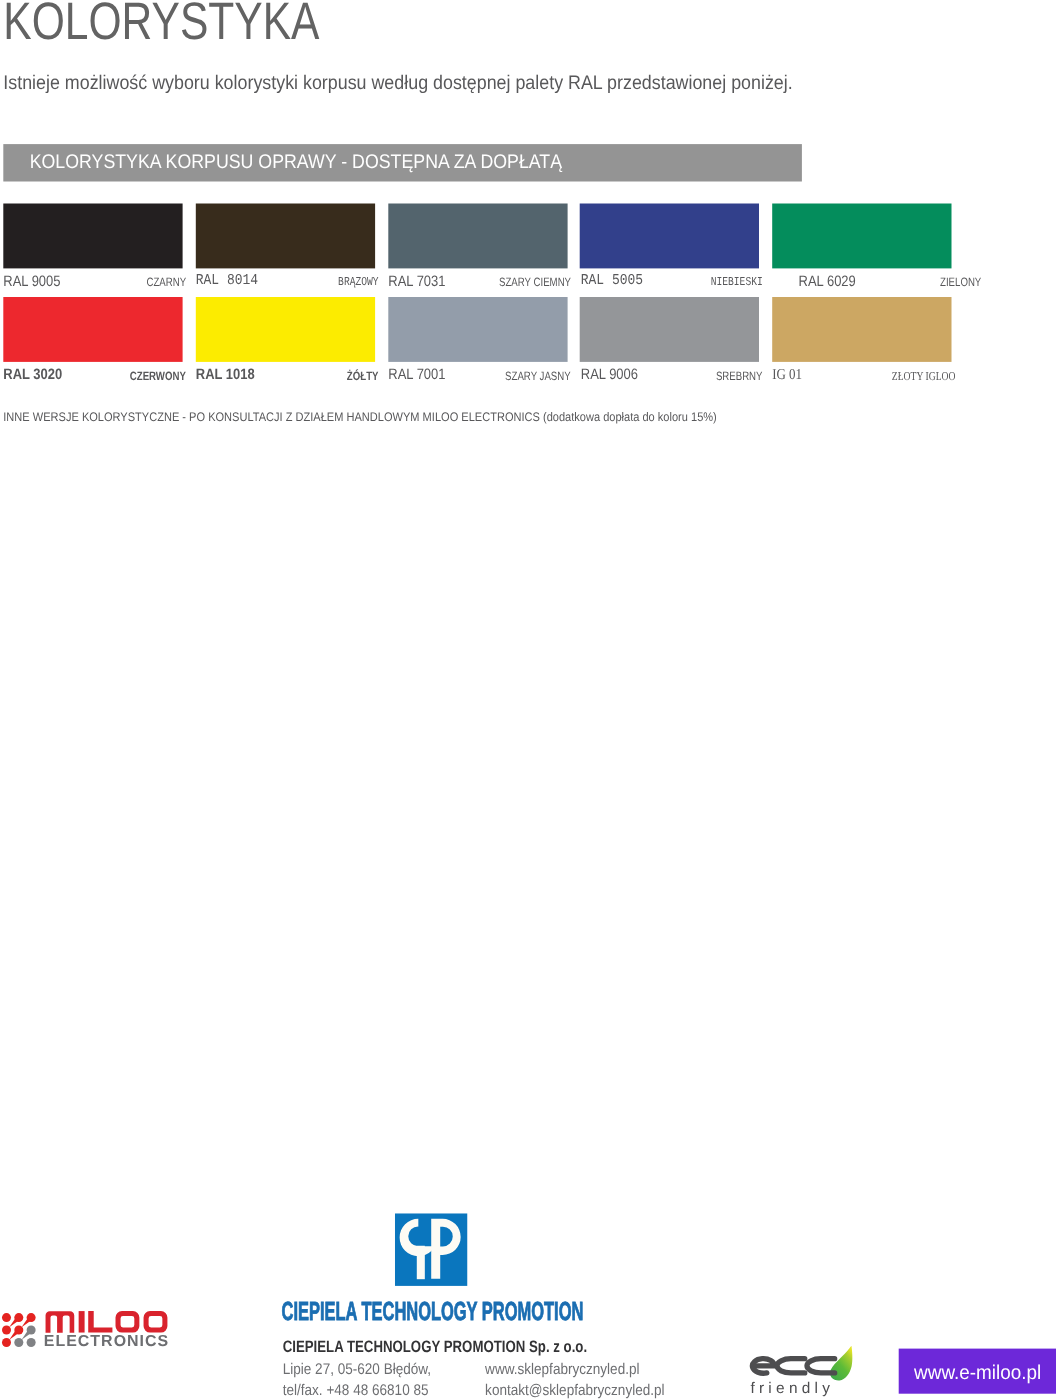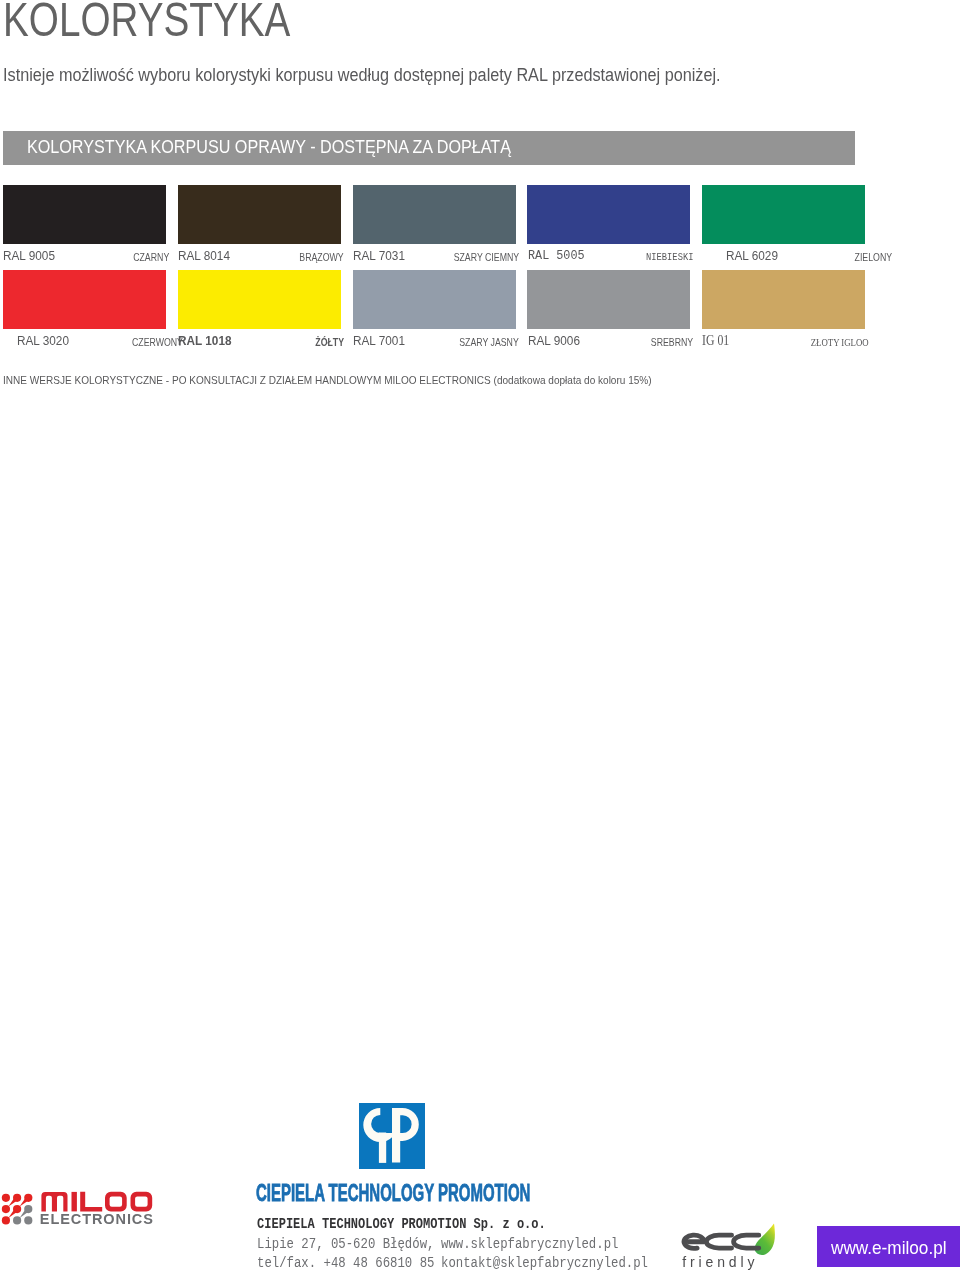--- a/index.html
+++ b/index.html
@@ -24,21 +24,21 @@
   .page-sub{
     position:absolute; left:3px; top:66.6px;
     font-size:17.95px; font-weight:400; color:#58585a;
     line-height:1; white-space:nowrap; margin:0;
     transform:scaleX(0.905); transform-origin:0 0;
   }
 
   
   .section-bar{
     position:absolute; left:3px; top:131px;
-    width:852px; height:34px; background:#949494;
+    width:726px; height:34px; background:#949494;
   }
   .section-bar .label{
     position:absolute; left:23.5px; top:6.5px;
     font-size:18px; font-weight:400; color:#ffffff;
     line-height:1; white-space:nowrap;
     transform:scaleX(0.897); transform-origin:0 0;
   }
 
   
   .swatch-row{ position:absolute; left:3px; }
@@ -72,21 +72,21 @@
 
   
   .ctp-logo{ position:absolute; left:359px; top:1103px; width:66px; height:66px; }
   .ctp-name{
     position:absolute; left:255.7px; top:1181.3px;
     font-size:23.75px; font-weight:700; color:#1b6eb2;
     line-height:1; white-space:nowrap;
     transform:scaleX(0.63); transform-origin:0 0;
     -webkit-text-stroke:0.8px #1b6eb2;
   }
-  .addr{ position:absolute; left:0; top:0; width:960px; height:1272px;font-family:Liberation Mono, monospace; }
+  .addr{ position:absolute; left:0; top:0; width:960px; height:1272px; }
   .addr > div{ position:absolute; line-height:1; white-space:nowrap;
                transform-origin:0 0; }
   .addr .l1{ left:256.9px; top:1217.3px; font-size:15.0px; font-weight:700; color:#333335;
              transform:scaleX(0.802); }
   .addr .l2{ left:256.6px; top:1237.0px; font-size:14.0px; font-weight:400; color:#6d6e71;
              transform:scaleX(0.88); }
   .addr .l3{ left:256.6px; top:1256.3px; font-size:14.0px; font-weight:400; color:#6d6e71;
              transform:scaleX(0.88); }
   .addr .l4{ left:441.0px; top:1237.0px; font-size:14.0px; font-weight:400; color:#6d6e71;
              transform:scaleX(0.88); }
@@ -125,21 +125,21 @@
       <div class="swatch" style="left: 174.8px; background: rgb(56, 44, 28);"></div>
       <div class="swatch" style="left: 349.6px; background: rgb(83, 100, 109);"></div>
       <div class="swatch" style="left: 524.4px; background: rgb(50, 64, 139);"></div>
       <div class="swatch" style="left: 699.2px; background: rgb(4, 141, 92);"></div>
     </div>
   <div class="swatch-labels r1">
       <div class="lbl" style="left: 0px;">
         <span class="code">RAL 9005</span>
         <span class="name">CZARNY</span>
       </div>
-      <div class="lbl" style="left: 174.8px;">
+      <div class="lbl" style="left: 174.8px; font-family: Liberation Mono, monospace;">
         <span class="code">RAL 8014</span>
         <span class="name">BRĄZOWY</span>
       </div>
       <div class="lbl" style="left: 349.6px;">
         <span class="code">RAL 7031</span>
         <span class="name">SZARY CIEMNY</span>
       </div>
       <div class="lbl" style="left: 524.4px; font-family: Liberation Mono, monospace;">
         <span class="code">RAL 5005</span>
         <span class="name">NIEBIESKI</span>
@@ -150,21 +150,21 @@
       </div>
     </div>
   <div class="swatch-row r2">
       <div class="swatch" style="left: 0px; background: rgb(237, 40, 46);"></div>
       <div class="swatch" style="left: 174.8px; background: rgb(252, 236, 0);"></div>
       <div class="swatch" style="left: 349.6px; background: rgb(147, 157, 170);"></div>
       <div class="swatch" style="left: 524.4px; background: rgb(148, 150, 153);"></div>
       <div class="swatch" style="left: 699.2px; background: rgb(204, 167, 99);"></div>
     </div>
   <div class="swatch-labels r2">
-      <div class="lbl" style="left: 14px;">
+      <div class="lbl" style="left: 0px; font-weight: bold;">
         <span class="code">RAL 3020</span>
         <span class="name">CZERWONY</span>
       </div>
       <div class="lbl" style="left: 174.8px; font-weight: bold;">
         <span class="code">RAL 1018</span>
         <span class="name">ŻÓŁTY</span>
       </div>
       <div class="lbl" style="left: 349.6px;">
         <span class="code">RAL 7001</span>
         <span class="name">SZARY JASNY</span>

